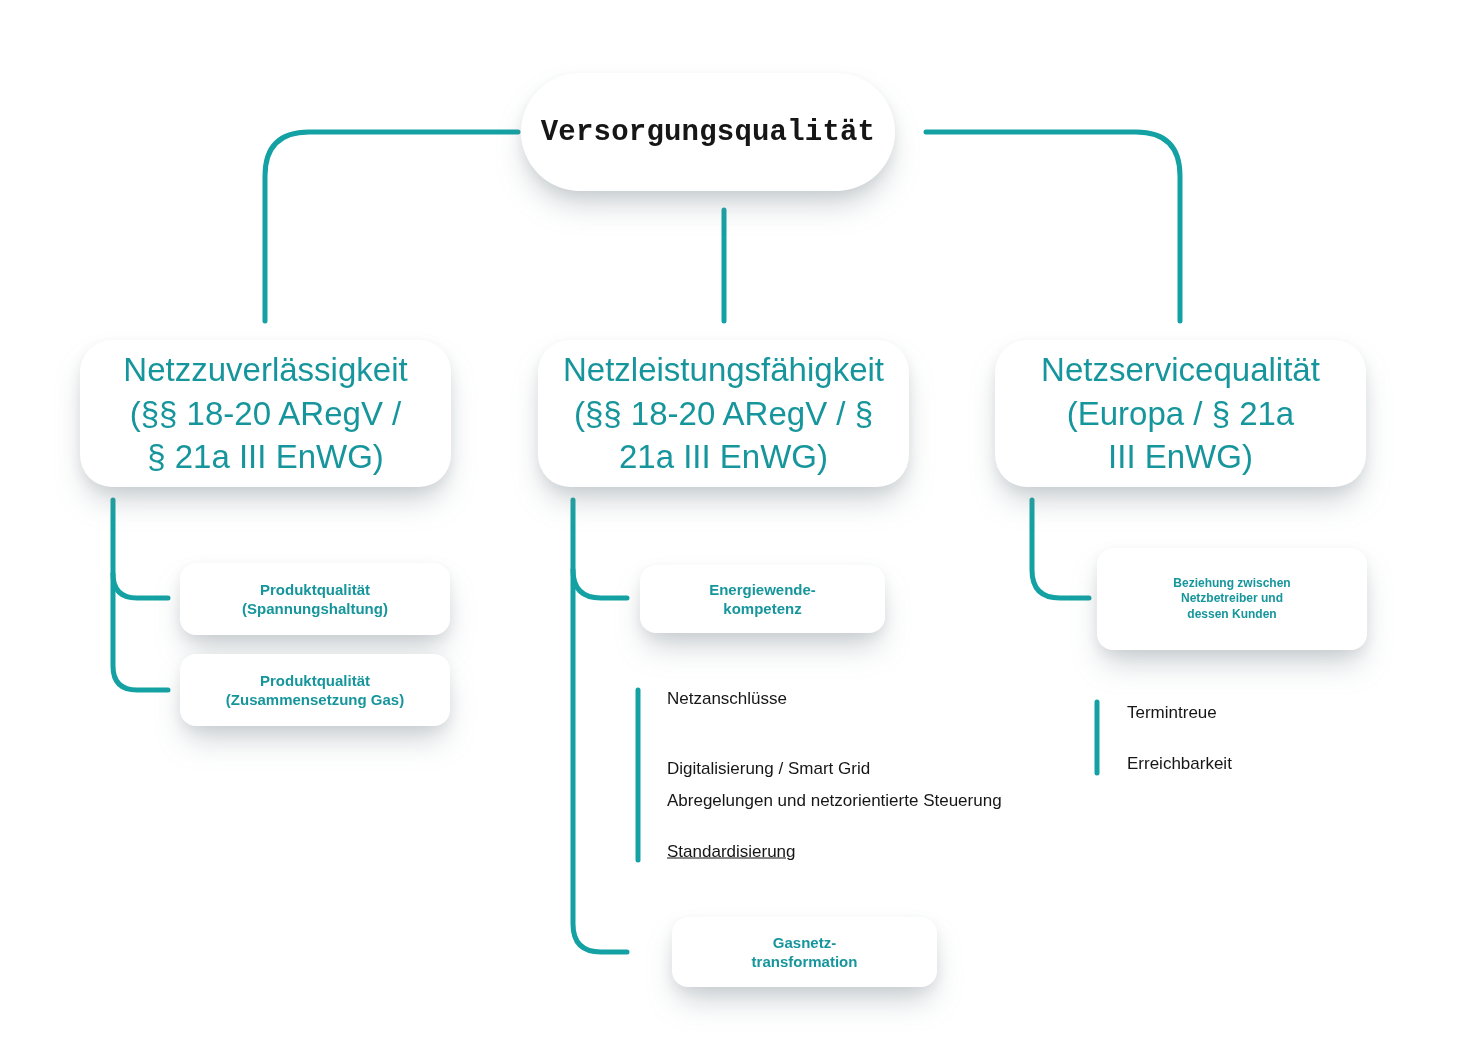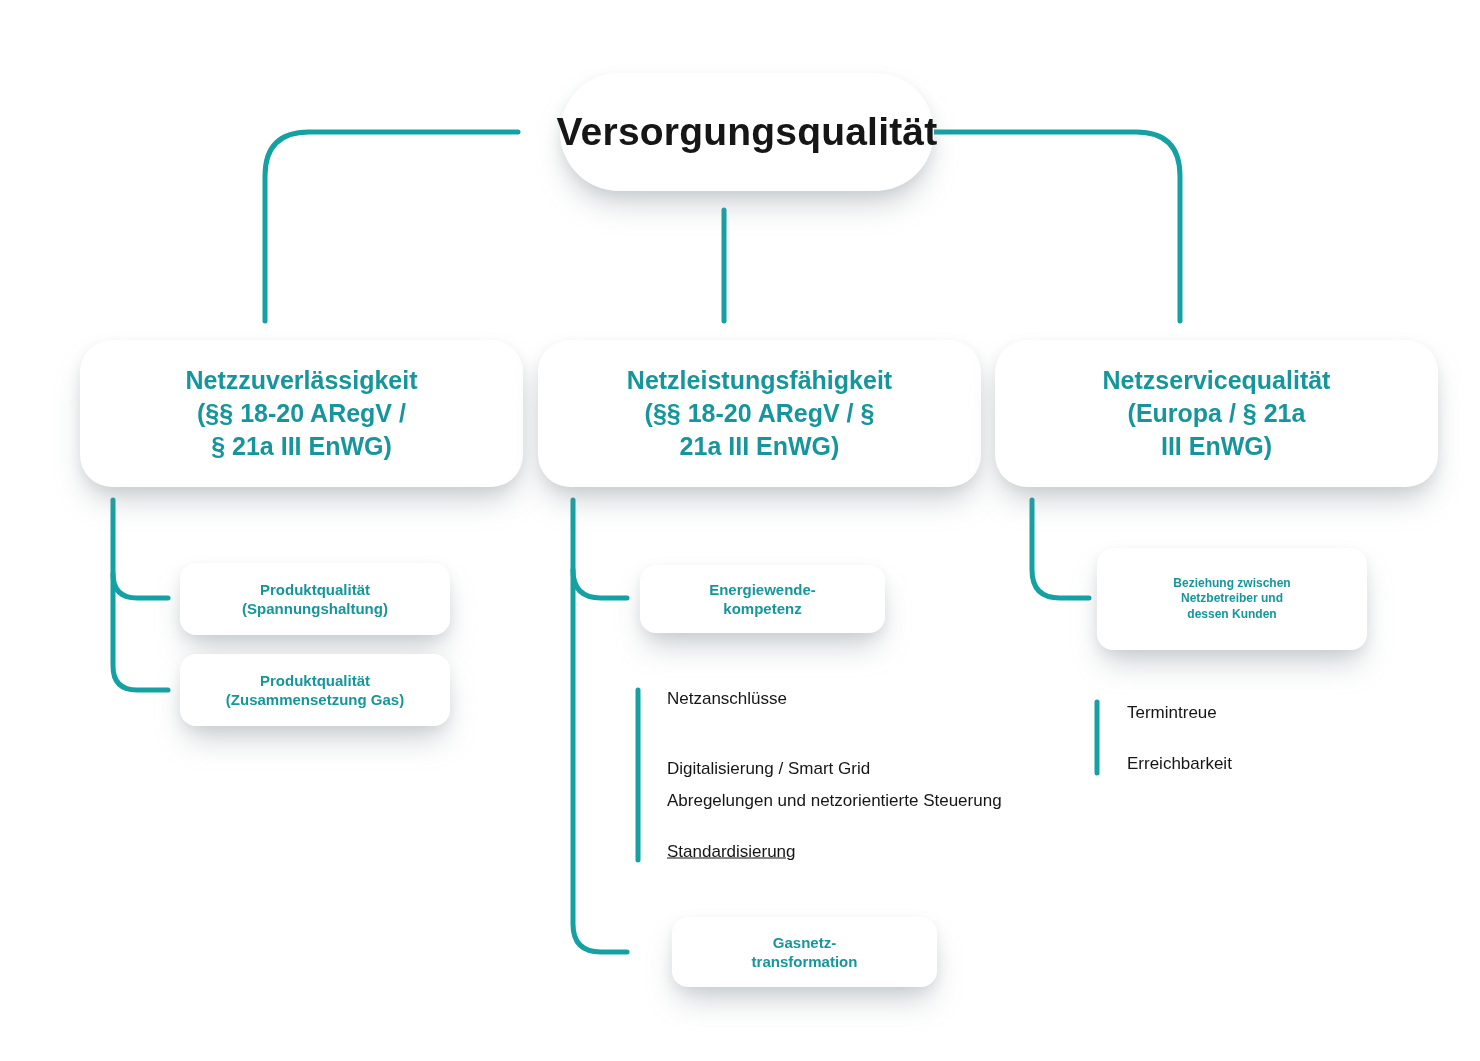--- a/index.html
+++ b/index.html
@@ -28,29 +28,30 @@
   }
   .node{
     position:absolute;
     background:#ffffff;
     display:flex;align-items:center;justify-content:center;
     text-align:center;
     box-shadow:0 18px 30px -6px rgba(128,139,148,0.40), 0 4px 12px rgba(128,139,148,0.14);
     white-space:pre-line;
   }
   .node-root{
-    left:560px;top:73px;width:374px;height:118px;
+    left:521px;top:73px;width:374px;height:118px;
     border-radius:59px;
-    font-size:39px;font-weight:600;color:var(--ink);
+    font-size:29px;font-weight:600;color:var(--ink);
     letter-spacing:0.2px;
+    font-family:Liberation Mono, monospace;
   }
   .node-branch{
-    width:443px;height:147px;top:340px;
+    width:371px;height:147px;top:340px;
     border-radius:32px;
-    font-size:25px;font-weight:700;color:var(--teal-text);
+    font-size:33px;font-weight:400;color:var(--teal-text);
     line-height:1.32;
   }
   .node-branch.b1{left:80px;}
   .node-branch.b2{left:538px;}
   .node-branch.b3{left:995px;}
   .node-sub{
     border-radius:16px;
     font-size:15px;font-weight:600;color:var(--teal-text);
     line-height:1.28;
   }

